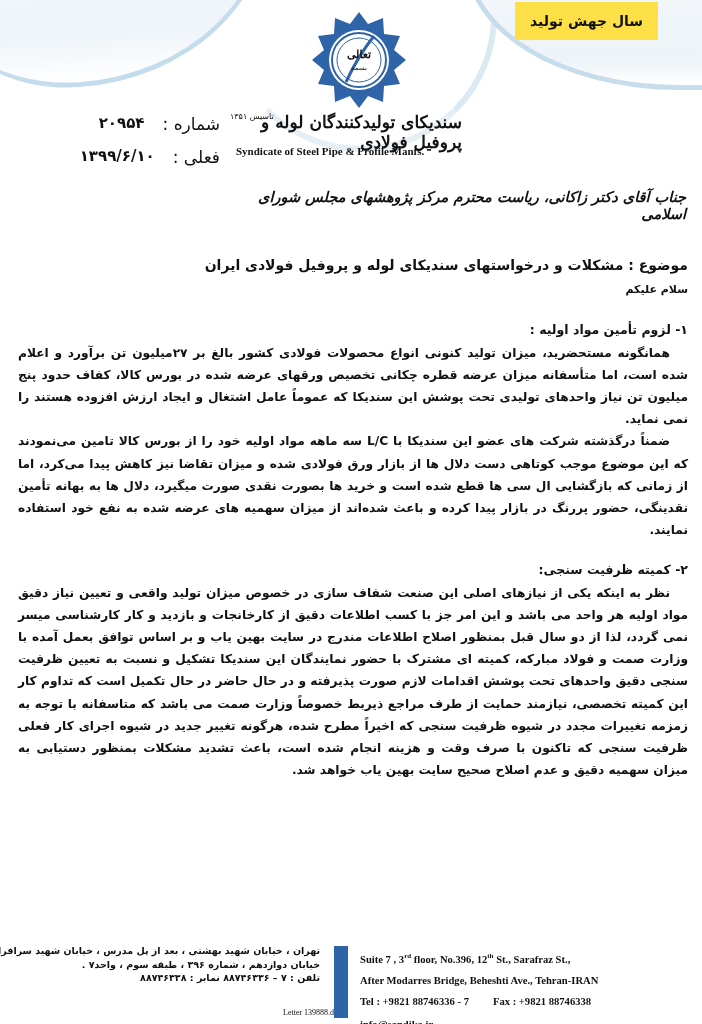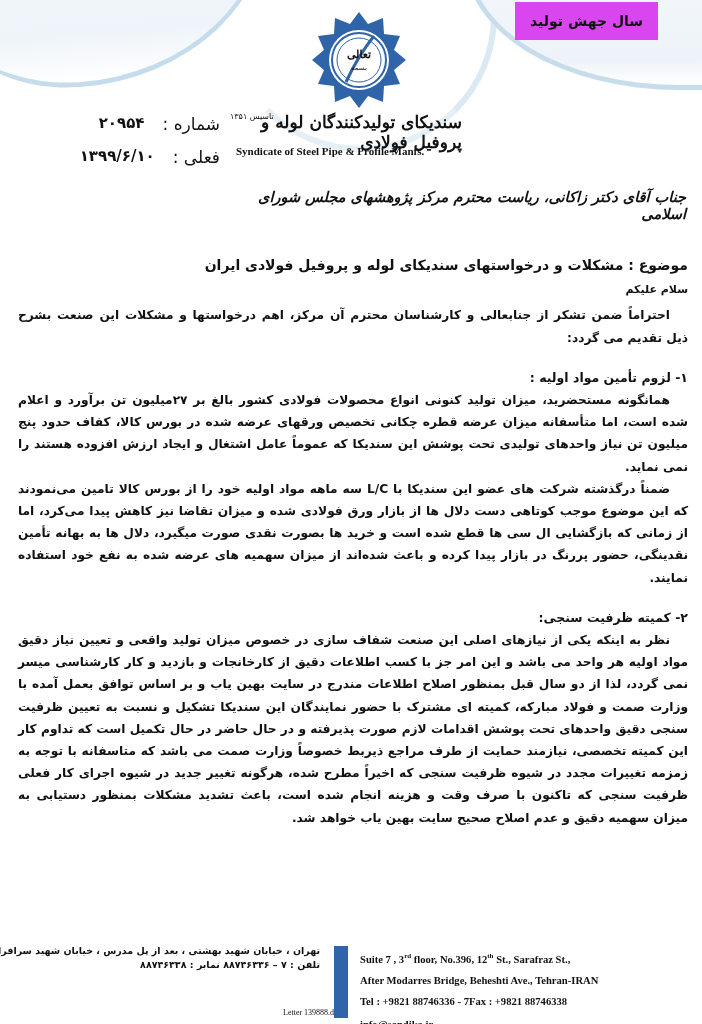--- a/index.html
+++ b/index.html
@@ -26,21 +26,21 @@
       border-left: 5px solid #c8ddec;
     }
     .swoosh-ring {
       position: absolute; left: 225px; top: -120px; width: 260px; height: 260px;
       border-radius: 50%;
       border: 6px solid #dbe9f3;
       border-left-color: transparent; border-bottom-color: #e6eff6;
     }
     .year-box {
       position: absolute; left: 515px; top: 2px; width: 143px; height: 38px;
-      background: #d946ef; display: flex; align-items: center; justify-content: center;
+      background: #fde047; display: flex; align-items: center; justify-content: center;
       font-weight: bold; font-size: 14px; direction: rtl;
     }
     
     .logo {
       position: absolute; left: 288px; top: 6px; width: 142px; height: 108px;
     }
     .logo svg { width: 100%; height: 100%; }
     .org-name-fa {
       position: absolute; left: 232px; top: 112px; width: 230px;
       direction: rtl; text-align: right;
@@ -83,21 +83,21 @@
       position: absolute; left: 246px; top: 1008px; font-family: "Liberation Serif", serif; font-size: 8px; margin-left: 37px;
     }
     .footer-bar {
       position: absolute; left: 334px; top: 946px; width: 14px; height: 72px; background: #2f64a8;
     }
     .footer-en {
       position: absolute; left: 360px; top: 946px; width: 340px;
       font-family: "Liberation Serif", serif; font-weight: bold; font-size: 10.6px; line-height: 21px;
     }
     .footer-en sup { font-size: 7px; }
-    .footer-en .tel { display: flex; }
+    .footer-en .tel { display: flex; gap: 24px; }
     .footer-en .email { margin-top: 2px; }
   </style>
 </head>
 <body>
 
 <div class="swoosh-left"></div>
 <div class="swoosh-ring"></div>
 <div class="swoosh-right"></div>
 
 <div class="year-box">
@@ -129,32 +129,32 @@
 <div class="meta date">
   <span class="lbl">فعلی :</span>
   <span>۱۳۹۹/۶/۱۰</span>
 </div>
 
 <div class="recipient">جناب آقای دکتر زاکانی، ریاست محترم مرکز پژوهشهای مجلس شورای اسلامی</div>
 
 <div class="content">
   <div class="subject">موضوع : مشکلات و درخواستهای سندیکای لوله و پروفیل فولادی ایران</div>
   <div class="greeting">سلام علیکم</div>
-  <p class="para">احتراماً ضمن تشکر از جنابعالی و کارشناسان محترم آن مرکز، اهم درخواستها و مشکلات این صنعت بشرح ذیل تقدیم می گردد:</p>
 
   <div class="section-title">۱- لزوم تأمین مواد اولیه :</div>
   <p class="para">همانگونه مستحضرید، میزان تولید کنونی انواع محصولات فولادی کشور بالغ بر ۲۷میلیون تن برآورد و اعلام شده است، اما متأسفانه میزان عرضه قطره چکانی تخصیص ورقهای عرضه شده در بورس کالا، کفاف حدود پنج میلیون تن نیاز واحدهای تولیدی تحت پوشش این سندیکا که عموماً عامل اشتغال و ایجاد ارزش افزوده هستند را نمی نماید.</p>
   <p class="para">ضمناً درگذشته شرکت های عضو این سندیکا با L/C سه ماهه مواد اولیه خود را از بورس کالا تامین می‌نمودند که این موضوع موجب کوتاهی دست دلال ها از بازار ورق فولادی شده و میزان تقاضا نیز کاهش پیدا می‌کرد، اما از زمانی که بازگشایی ال سی ها قطع شده است و خرید ها بصورت نقدی صورت میگیرد، دلال ها به بهانه تأمین نقدینگی، حضور پررنگ در بازار پیدا کرده و باعث شده‌اند از میزان سهمیه های عرضه شده به نفع خود استفاده نمایند.</p>
 
   <div class="section-title">۲- کمیته ظرفیت سنجی:</div>
   <p class="para">نظر به اینکه یکی از نیازهای اصلی این صنعت شفاف سازی در خصوص میزان تولید واقعی و تعیین نیاز دقیق مواد اولیه هر واحد می باشد و این امر جز با کسب اطلاعات دقیق از کارخانجات و بازدید و کار کارشناسی میسر نمی گردد، لذا از دو سال قبل بمنظور اصلاح اطلاعات مندرج در سایت بهین یاب و بر اساس توافق بعمل آمده با وزارت صمت و فولاد مبارکه، کمیته ای مشترک با حضور نمایندگان این سندیکا تشکیل و نسبت به تعیین ظرفیت سنجی دقیق واحدهای تحت پوشش اقدامات لازم صورت پذیرفته و در حال حاضر در حال تکمیل است که تداوم کار این کمیته تخصصی، نیازمند حمایت از طرف مراجع ذیربط خصوصاً وزارت صمت می باشد که متاسفانه با توجه به زمزمه تغییرات مجدد در شیوه ظرفیت سنجی که اخیراً مطرح شده، هرگونه تغییر جدید در شیوه اجرای کار فعلی ظرفیت سنجی که تاکنون با صرف وقت و هزینه انجام شده است، باعث تشدید مشکلات بمنظور دستیابی به میزان سهمیه دقیق و عدم اصلاح صحیح سایت بهین یاب خواهد شد.</p>
 </div>
 
 <div class="footer-fa">
   <div class="line">تهران ، خیابان شهید بهشتی ، بعد از پل مدرس ، خیابان شهید سرافراز ،</div>
+  <div class="line">خیابان دوازدهم ، شماره ۳۹۶ ، طبقه سوم ، واحد۷ .</div>
   <div class="line">تلفن : ۷ – ۸۸۷۴۶۳۳۶    نمابر : ۸۸۷۴۶۳۳۸</div>
 </div>
 <div class="doc-ref">Letter 139888.doc</div>
 
 <div class="footer-bar"></div>
 
 <div class="footer-en">
   <div><span>Suite 7 , 3</span><sup>rd</sup><span> floor, No.396, 12</span><sup>th</sup><span> St., Sarafraz St.,</span></div>
   <div>After Modarres Bridge, Beheshti Ave., Tehran-IRAN</div>
   <div class="tel">

